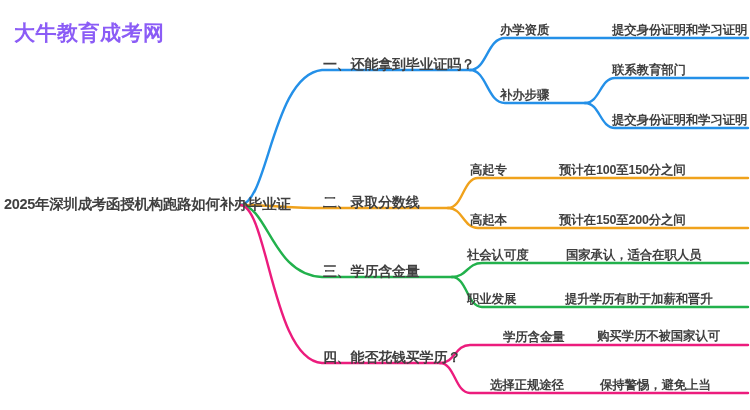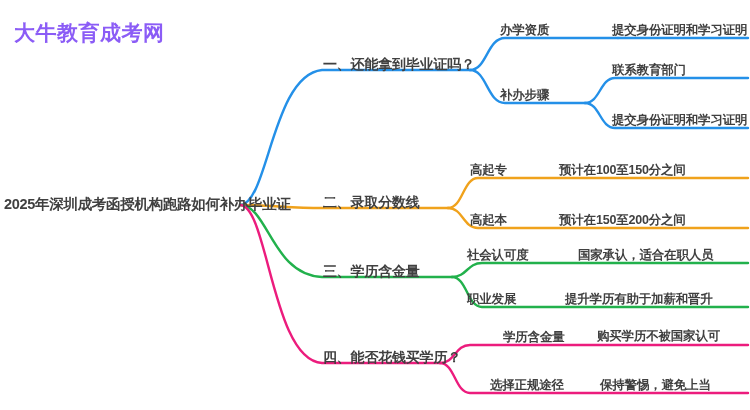--- a/index.html
+++ b/index.html
@@ -194,21 +194,21 @@
 <div class="node-label leaf-label" style="left:612px; top:114px;">提交身份证明和学习证明</div>
 
 <div class="node-label branch-label" style="left:323px; top:195px;">二、录取分数线</div>
 <div class="node-label sub-label" style="left:470px; top:164px;">高起专</div>
 <div class="node-label leaf-label" style="left:559px; top:164px;">预计在100至150分之间</div>
 <div class="node-label sub-label" style="left:470px; top:214px;">高起本</div>
 <div class="node-label leaf-label" style="left:559px; top:214px;">预计在150至200分之间</div>
 
 <div class="node-label branch-label" style="left:323px; top:264px;">三、学历含金量</div>
 <div class="node-label sub-label" style="left:467px; top:249px;">社会认可度</div>
-<div class="node-label leaf-label" style="left:578px; top:249px;">国家承认，适合在职人员</div>
+<div class="node-label leaf-label" style="left:566px; top:249px;">国家承认，适合在职人员</div>
 <div class="node-label sub-label" style="left:467px; top:293px;">职业发展</div>
 <div class="node-label leaf-label" style="left:565px; top:293px;">提升学历有助于加薪和晋升</div>
 
 <div class="node-label branch-label" style="left:323px; top:350px;">四、能否花钱买学历？</div>
 <div class="node-label sub-label" style="left:503px; top:331px;">学历含金量</div>
 <div class="node-label leaf-label" style="left:597px; top:331px;font-family:Liberation Mono, monospace;">购买学历不被国家认可</div>
 <div class="node-label sub-label" style="left:490px; top:379px;">选择正规途径</div>
 <div class="node-label leaf-label" style="left:600px; top:379px;">保持警惕，避免上当</div>
 
 </body></html>

